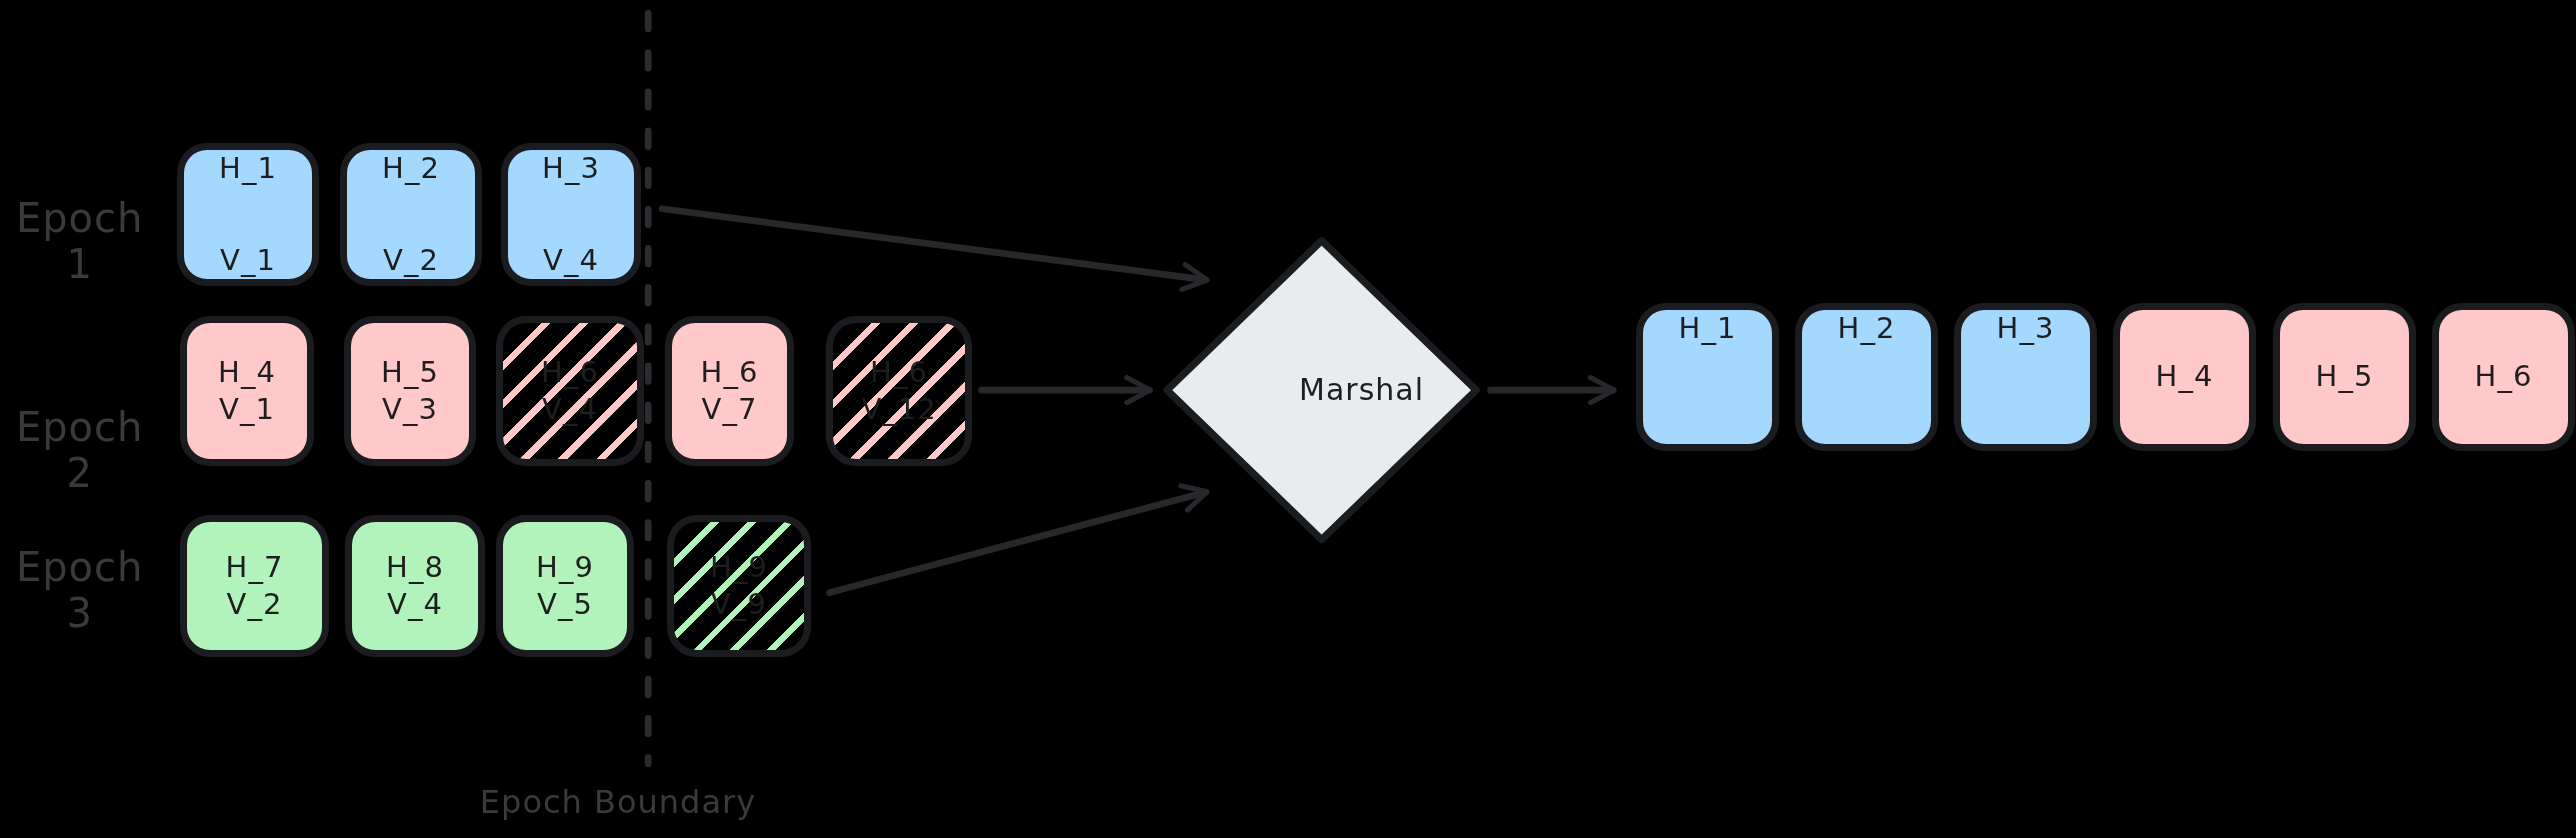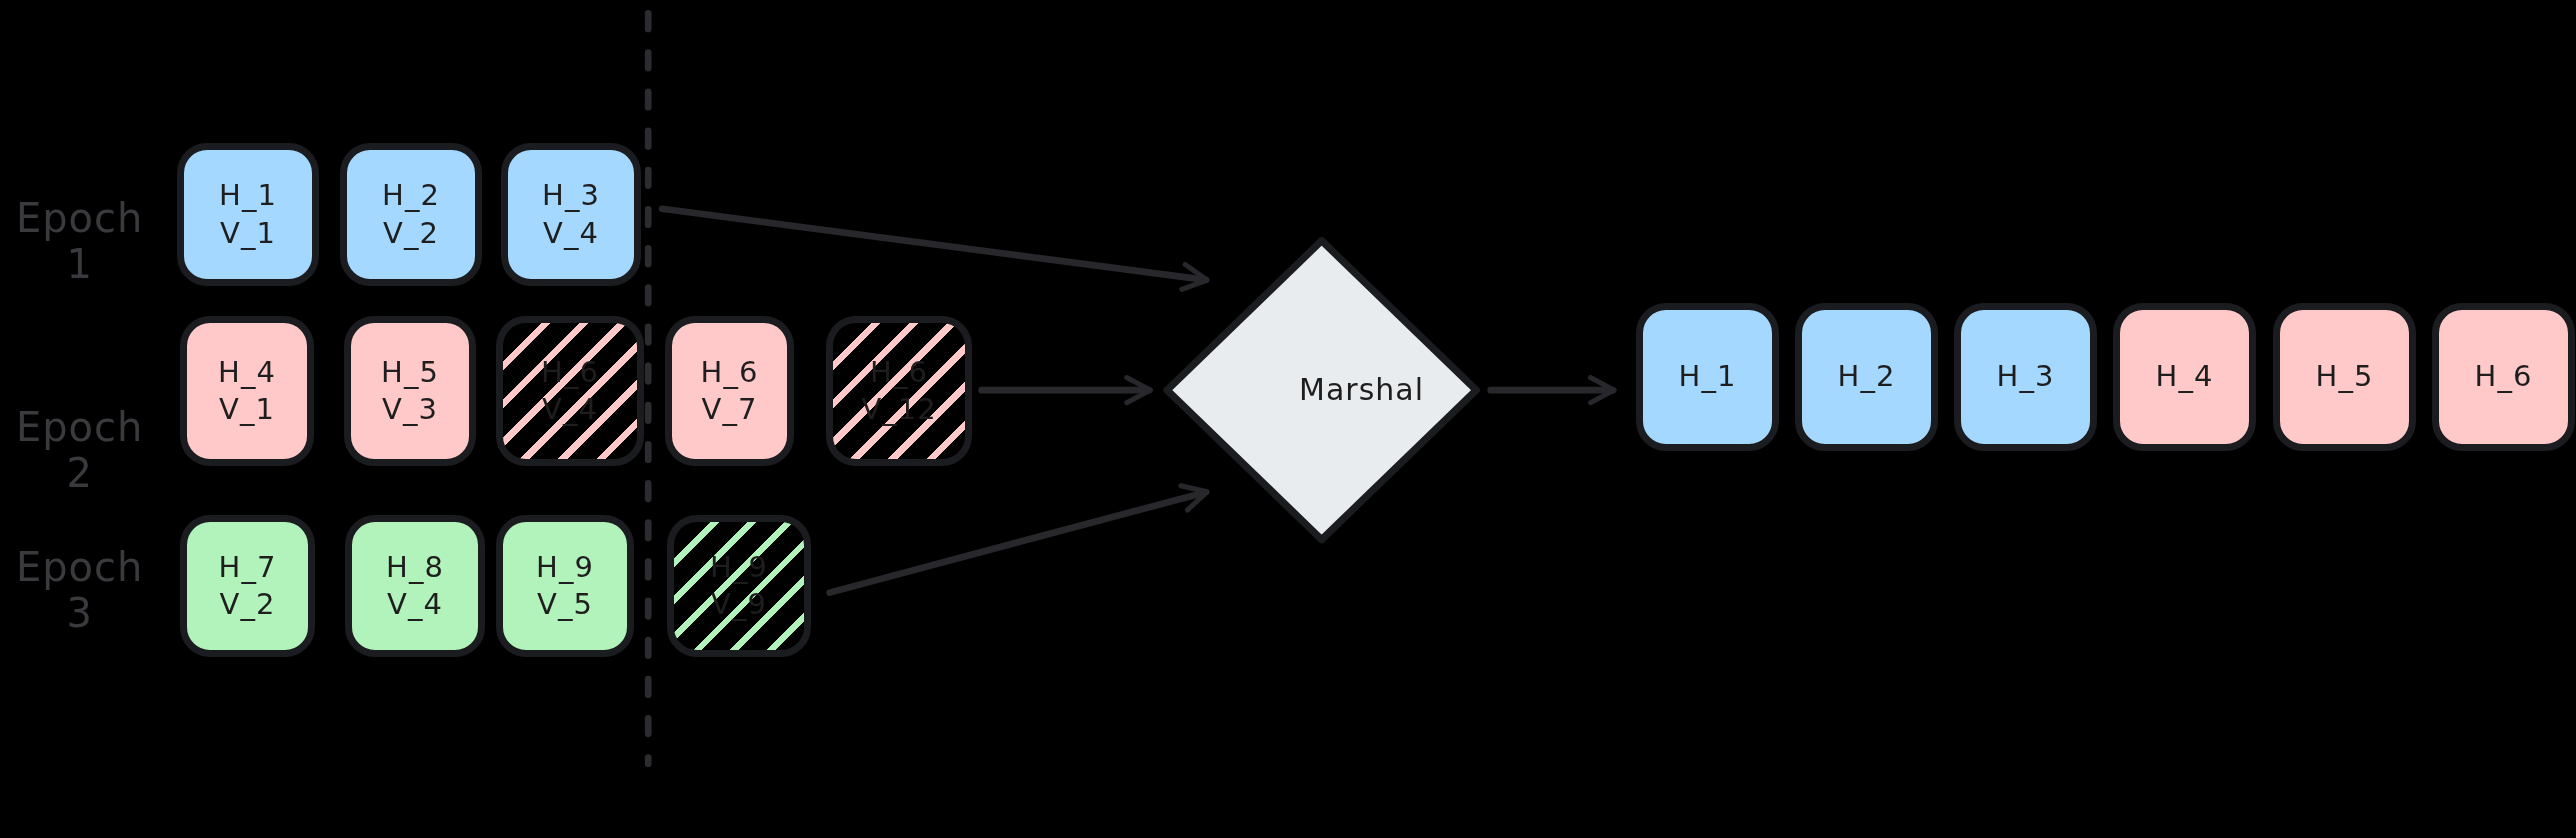--- a/index.html
+++ b/index.html
@@ -17,21 +17,21 @@
     border:7.2px solid #1b1c1f;
     border-radius:30px;
     display:flex;flex-direction:column;
     align-items:center;justify-content:center;
     font-size:29px;line-height:1.28;
     letter-spacing:1px;
     color:#1e1e1e;font-weight:500;
     z-index:2;
     text-align:center;
   }
-  .blue{background:#a5d8ff;}
+  .blue{background:#a5d8ff;justify-content:space-between;}
   .pink{background:#ffc9c9;}
   .green{background:#b2f2bb;}
   .hatch-pink{background:repeating-linear-gradient(135deg,#ffc9c9 0 6.7px,#000000 6.7px 27px);}
   .hatch-green{background:repeating-linear-gradient(135deg,#b2f2bb 0 6.2px,#000000 6.2px 26px);}
   .epoch-label{
     position:absolute;left:7.7px;width:144px;
     text-align:center;
     font-size:40px;color:#3a3a3e;font-weight:500;
     letter-spacing:1px;z-index:1;
   }
@@ -99,21 +99,21 @@
   </div>
   <div class="box pink" style="left:665px;top:316px;width:129px;height:150px">
     <span>H_6</span>
     <span>V_7</span>
   </div>
   <div class="box hatch-pink" style="left:826px;top:316px;width:146px;height:150px">
     <span>H_6</span>
     <span>V_12</span>
   </div>
 
-  <div class="box green" style="left:180px;top:515px;width:135px;height:142px">
+  <div class="box green" style="left:180px;top:515px;width:149px;height:142px">
     <span>H_7</span>
     <span>V_2</span>
   </div>
   <div class="box green" style="left:345px;top:515px;width:140px;height:142px">
     <span>H_8</span>
     <span>V_4</span>
   </div>
   <div class="box green" style="left:496px;top:515px;width:138px;height:142px">
     <span>H_9</span>
     <span>V_5</span>
@@ -137,15 +137,16 @@
   <div class="box pink" style="left:2113px;top:303px;width:143px;height:148px">
     <span>H_4</span>
   </div>
   <div class="box pink" style="left:2273px;top:303px;width:143px;height:148px">
     <span>H_5</span>
   </div>
   <div class="box pink" style="left:2432px;top:303px;width:143px;height:148px">
     <span>H_6</span>
   </div>
 
+  <div class="boundary-label">Epoch Boundary</div>
 
 </div>
 
 
 </body></html>

